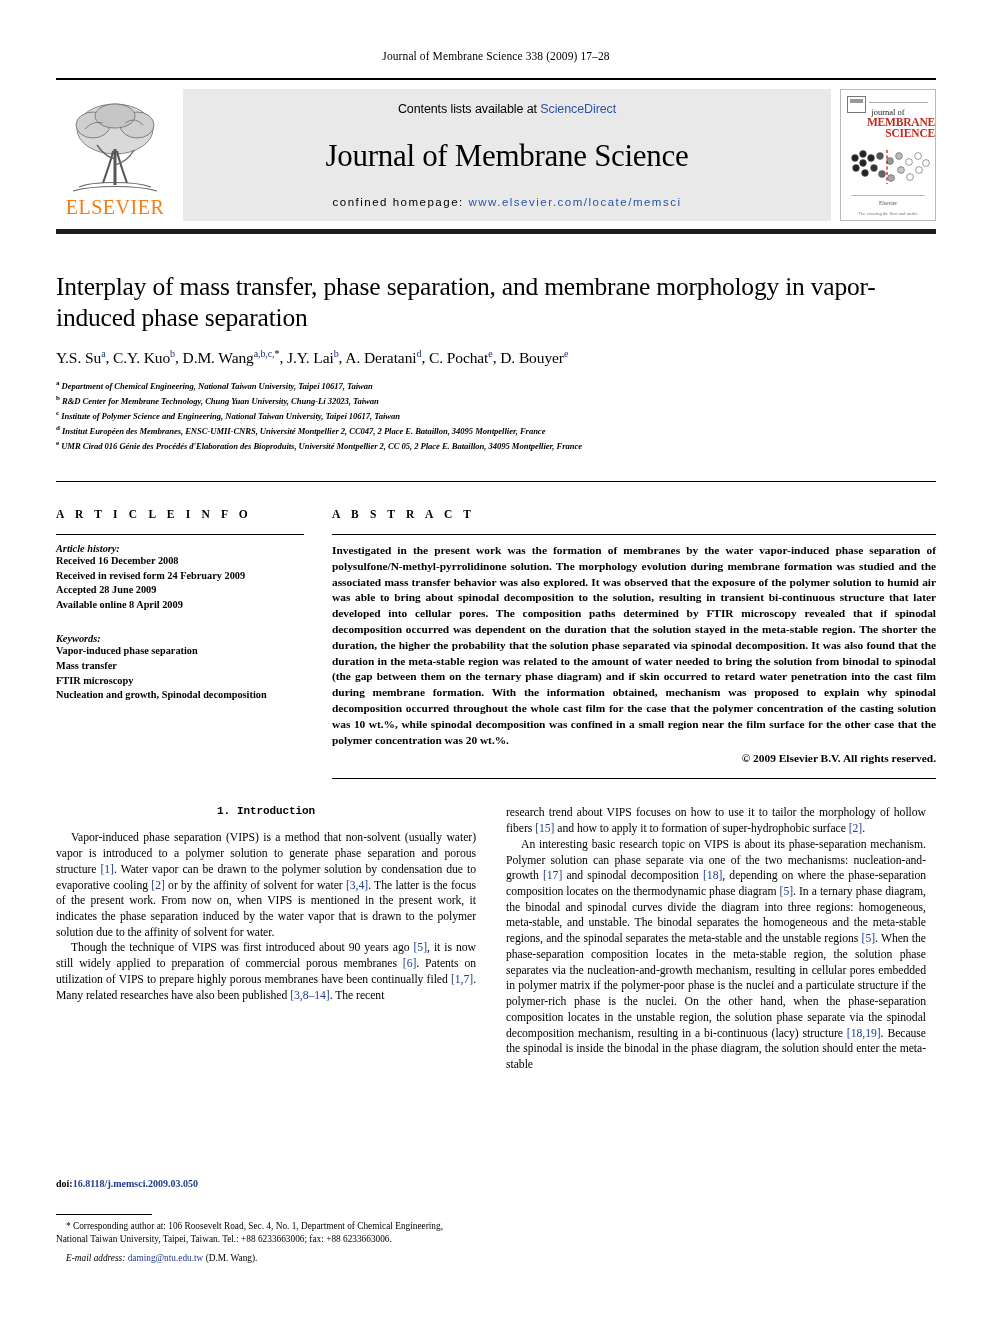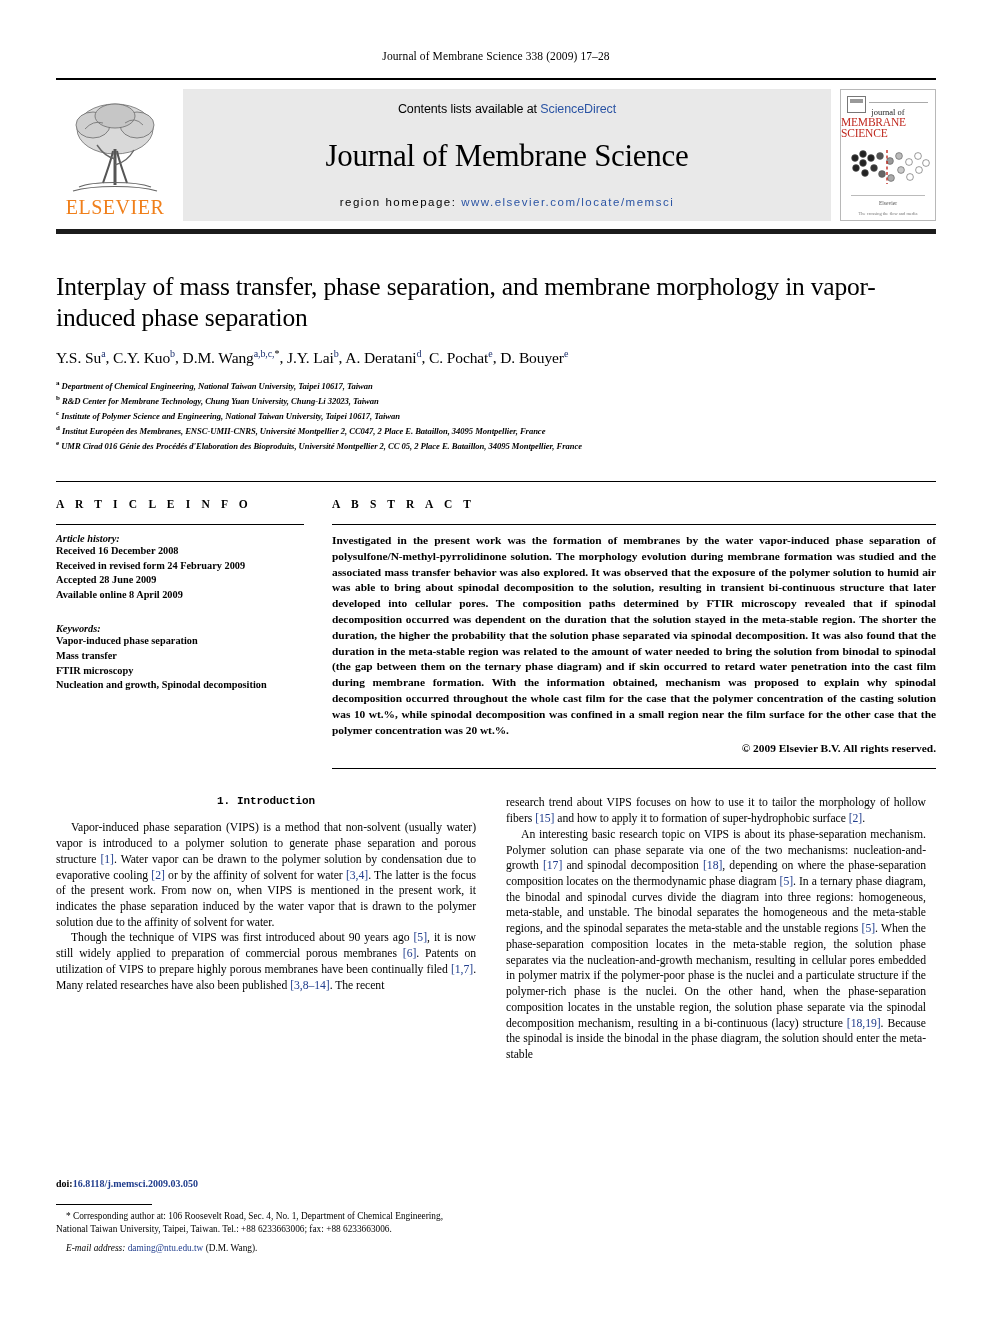--- a/index.html
+++ b/index.html
@@ -103,22 +103,22 @@
   .cover-badge:after{
     content:""; position:absolute; left:2px; top:2px; right:2px; height:4px;
     background:#999;
   }
   .cover-rule{ position:absolute; left:28px; top:12px; right:7px; border-top:1px solid #aaa;}
   .cover-t1{
     position:absolute; left:0; right:0; top:17px; text-align:center;
     font-family:"Liberation Serif",serif; font-size:8.5px; color:#222;
   }
   .cover-t2{
-    position:absolute; left:0; right:0; top:27px; text-align:left;
-    font-family:"Liberation Serif",serif; font-weight:normal; font-size:11.5px;
+    position:absolute; left:0; right:0; top:27px; text-align:right;
+    font-family:"Liberation Serif",serif; font-weight:bold; font-size:11.5px;
     color:#c02a20; letter-spacing:-0.2px; line-height:11px;
   }
   .cover-art{ position:absolute; left:6px; top:56px; right:6px; height:42px; }
   .cover-bot-rule{ position:absolute; left:10px; right:10px; bottom:24px; border-top:1px solid #bbb;}
   .cover-bot1{
     position:absolute; left:0; right:0; bottom:14px; text-align:center;
     font-size:5.5px; color:#555; font-family:"Liberation Serif",serif;
   }
   .cover-bot2{
     position:absolute; left:0; right:0; bottom:4px; text-align:center;
@@ -152,21 +152,21 @@
     font-weight: bold;
     line-height: 1.52;
     letter-spacing: -0.05px;
   }
   .affiliations sup { font-style: normal; font-size: 7px; }
 
   
   .info-abstract {
     margin-top: 28px;
     border-top: 1.2px solid #000;
-    padding-top: 16px;
+    padding-top: 26px;
     display: flex;
     gap: 28px;
   }
   .col-info { width: 248px; flex: 0 0 248px; }
   .col-abs  { flex: 1 1 auto; }
   .sec-label {
     font-family: "Liberation Serif", serif;
     font-weight: bold;
     font-size: 11.5px;
     letter-spacing: 4.2px;
@@ -288,21 +288,21 @@
       </svg>
       <div class="elsevier-word">ELSEVIER</div>
     </div>
 
     <div class="center-band">
       <div class="contents-line">
         <span>Contents lists available at </span><span class="sciencedirect">ScienceDirect</span>
       </div>
       <div class="journal-name">Journal of Membrane Science</div>
       <div class="homepage-line">
-        <span>region homepage: </span><span class="homepage-url">www.elsevier.com/locate/memsci</span>
+        <span>confined homepage: </span><span class="homepage-url">www.elsevier.com/locate/memsci</span>
       </div>
     </div>
 
     <div class="cover-thumb">
       <div class="cover-inner">
         <div class="cover-badge"></div>
         <div class="cover-rule"></div>
         <div class="cover-t1">journal of</div>
         <div class="cover-t2">
           <span>MEMBRANE</span><br>

